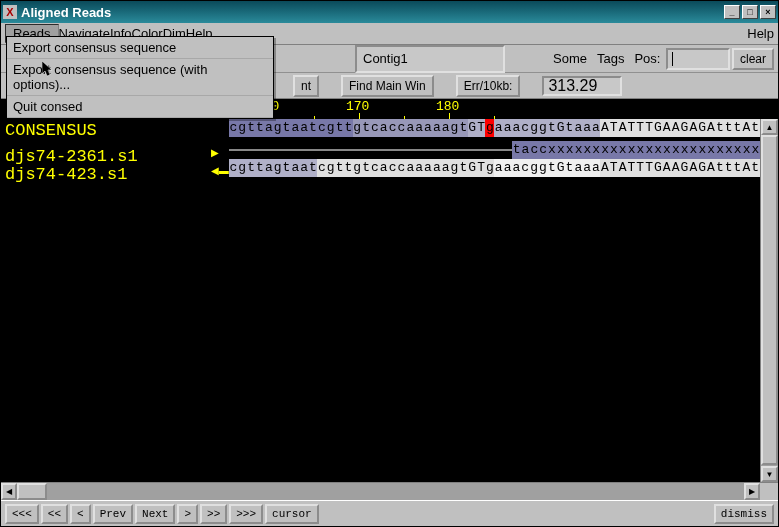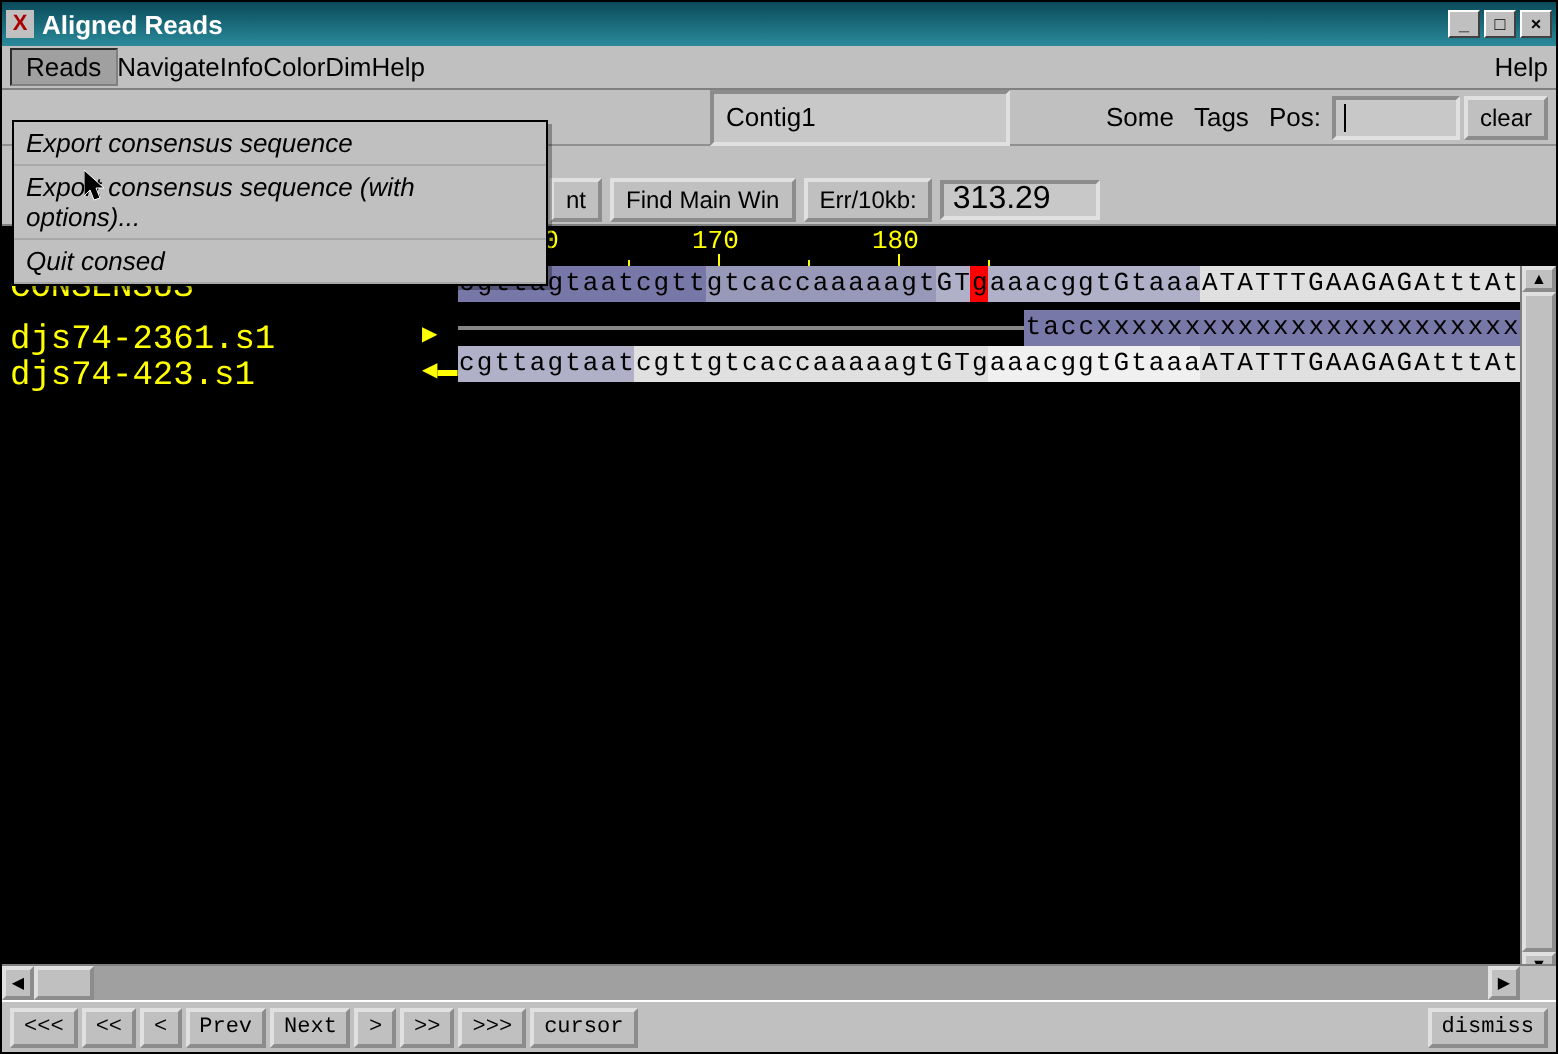--- a/index.html
+++ b/index.html
@@ -10,34 +10,34 @@
 .titlebar { height: 22px; background: linear-gradient(#0a4a5a, #2a8a9a); color: #fff; display: flex; align-items: center; padding: 0 2px; font-weight: bold; font-size: 13px; }
 .titlebar .icon { width: 14px; height: 14px; background: #c0c0c0; margin-right: 4px; display:flex; align-items:center; justify-content:center; color:#a00; font-weight:bold; font-size:11px;}
 .titlebar .title { flex: 1; }
 .titlebar .winbtn { width: 16px; height: 14px; background: #c0c0c0; border: 1px solid #fff; border-right-color:#404040; border-bottom-color:#404040; margin-left: 2px; display:flex; align-items:center; justify-content:center; font-size:9px; color:#000;}
 
 .menubar { height: 22px; background: #c0c0c0; display: flex; align-items: center; padding: 0 4px; border-bottom: 1px solid #808080; font-size: 13px; color:#000;}
 .menubar .menuitem { padding: 2px 0; cursor: pointer; }
 .menubar .menuitem.active { background: #a0a0a0; border:1px inset #808080; padding:1px 7px;}
 .menubar .spacer { flex: 1; }
 
-.dropdown { position: absolute; left: 6px; top: 60px; width: 268px; background: #c0c0c0; border: 1px solid #000; box-shadow: 2px 2px 0 rgba(0,0,0,0.3); z-index: 50; font-style: italic; }
+.dropdown { position: absolute; left: 6px; top: 36px; width: 268px; background: #c0c0c0; border: 1px solid #000; box-shadow: 2px 2px 0 rgba(0,0,0,0.3); z-index: 50; }
 .dropdown .ditem { padding: 3px 6px; font-size: 13px; cursor: pointer; color:#000; border-bottom:1px solid #a8a8a8;}
 .dropdown .ditem:last-child { border-bottom:none;}
 
 .toolbar1 { height: 28px; background: #c0c0c0; display: flex; align-items: center; padding: 2px 4px; gap: 2px; border-bottom:1px solid #909090;}
 .toolbar1 .hidden-left { width: 268px; height:1px; }
 .toolbar1 .field { height: 28px; border: 2px inset #e0e0e0; background: #c8c8c8; padding: 12px 6px; display:flex; align-items:center; font-size:13px; color:#000;}
 .toolbar1 .contig { width: 150px; margin-left:80px;}
 .toolbar1 .lbl { padding: 0 4px; color:#000; font-size:13px;}
 .toolbar1 .posbox { flex:1; background:#c8c8c8; border:2px inset #e0e0e0; height:22px; padding:0 4px; display:flex; align-items:center;}
 .toolbar1 .posbox .caret { width:1px; height:14px; background:#000;}
 .btn { background:#c0c0c0; border:2px outset #e0e0e0; padding:2px 6px; font-size:12px; cursor:pointer; color:#000;}
 
-.toolbar2 { height: 26px; background: #c0c0c0; display: flex; align-items: center; padding: 2px 4px; gap: 4px; border-bottom:1px solid #808080;margin-top:14px;}
+.toolbar2 { height: 26px; background: #c0c0c0; display: flex; align-items: center; padding: 2px 4px; gap: 22px; border-bottom:1px solid #808080;}
 .toolbar2 .hidden-left { width: 268px; height:1px;}
 .toolbar2 .errfield { width:80px; height:20px; border:2px inset #e0e0e0; background:#c8c8c8; padding:0 4px; display:flex; align-items:center; font-size:16px;}
 
 .ruler { height: 20px; background: #000; color: #ffff00; font-family: "Courier New", monospace; font-size: 13px; position: relative; display:flex;flex-direction:column; }
 .ruler .names-gap { width: 210px; flex-shrink:0;}
 .ruler .ticks { flex:1; position:relative; overflow:hidden;}
 .ruler .ticknum { position:absolute; top:0; font-size:13px;}
 .ruler .tickline { position:absolute; bottom:0; height:6px; border-left:1px solid #ffff00;}
 .ruler .sb { width:18px; background:#000;}
 

